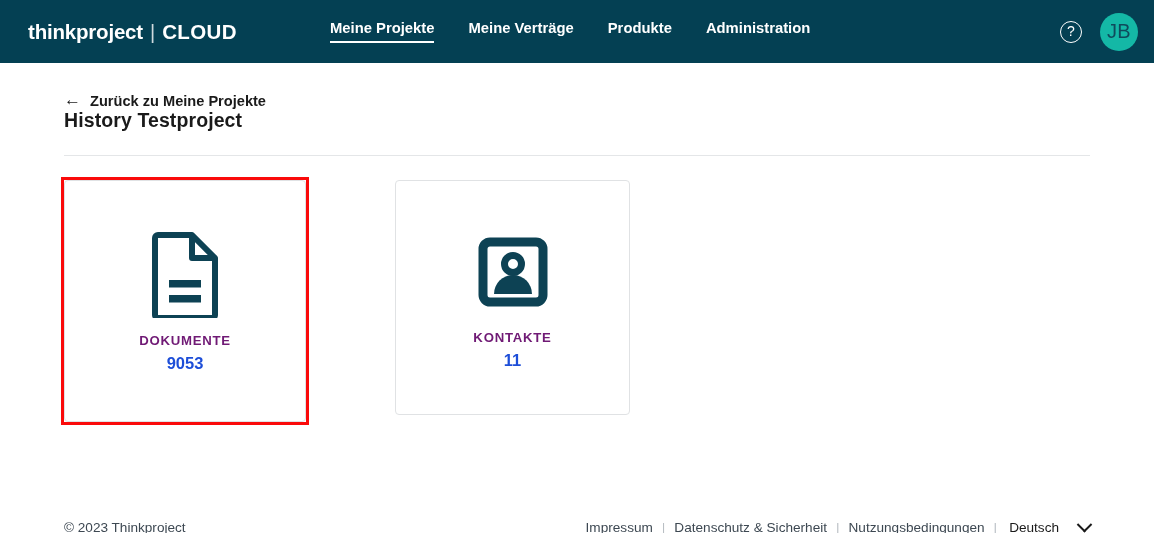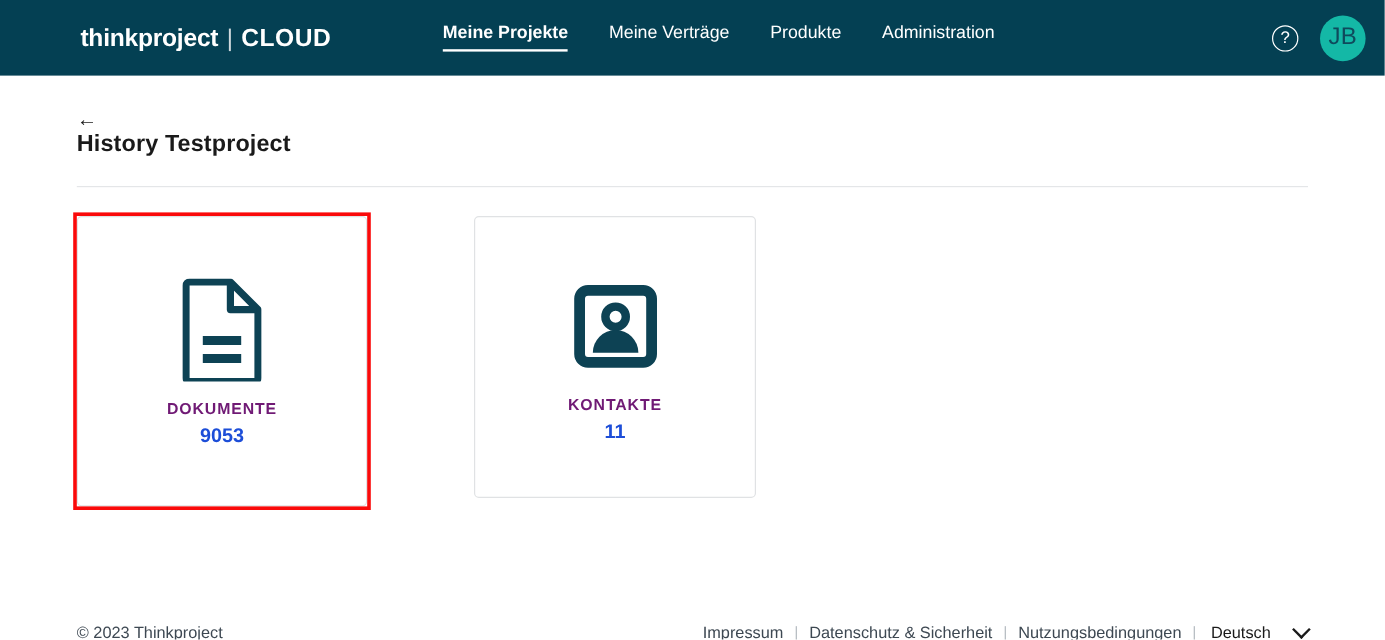--- a/index.html
+++ b/index.html
@@ -25,21 +25,20 @@
     align-items: baseline;
     color: #ffffff;
     white-space: nowrap;
     user-select: none;
   }
   .logo-think {
     font-size: 20.5px;
     font-weight: 700;
     letter-spacing: -0.2px;
     position: relative;
-    margin-left: 39px;
   }
   .logo-bar {
     font-size: 20px;
     font-weight: 300;
     margin: 0 7px;
     color: #cfd9dd;
   }
   .logo-cloud {
     font-size: 20.5px;
     font-weight: 700;
@@ -49,21 +48,21 @@
   .nav {
     display: flex;
     align-items: center;
     gap: 34px;
     margin-left: 93px;
     text-align: center;
   }
   .nav-item {
     color: #ffffff;
     font-size: 14.8px;
-    font-weight: 400;
+    font-weight: 700;
     cursor: pointer;
     padding-bottom: 7px;
     position: relative;
     white-space: nowrap;
   }
   .nav-item.active {
     font-weight: 700;
   }
   .nav-item.active::after {
     content: "";
@@ -256,20 +255,21 @@
   <div class="header-right">
     <div class="help-btn">?</div>
     <div class="avatar">JB</div>
   </div>
 </div>
 
 <div class="content">
 
   <div class="back-link">
     <span class="arrow-left">←</span>
+    <span>Zurück zu Meine Projekte</span>
   </div>
 
   <h1 class="page-title">History Testproject</h1>
 
   <div class="divider"></div>
 
   <div class="cards">
 
     <div class="card-wrap highlight">
       <div class="card">

